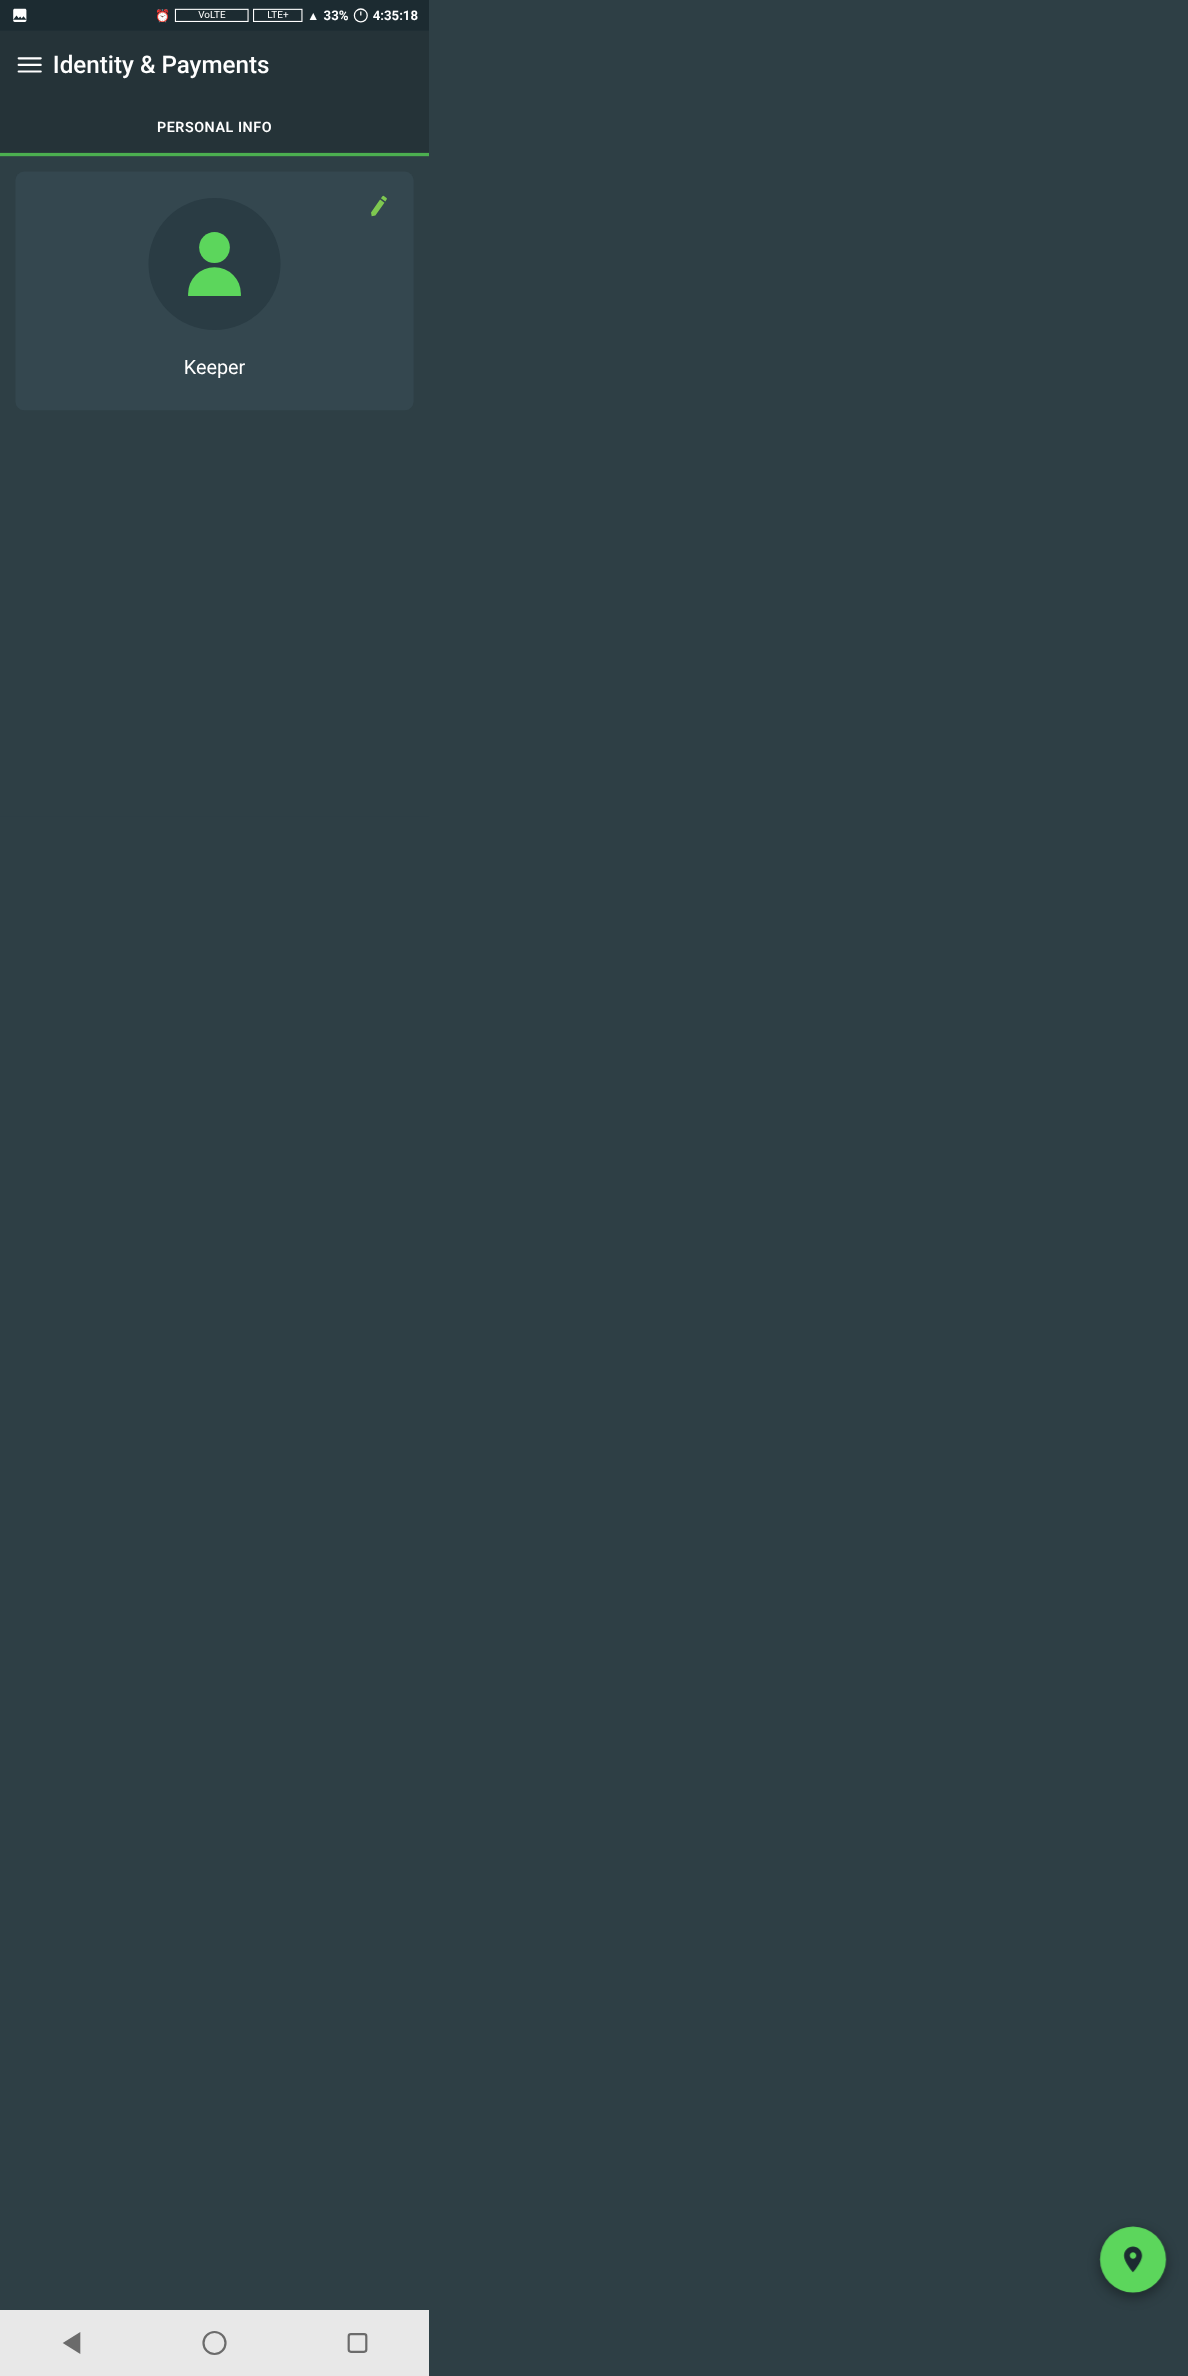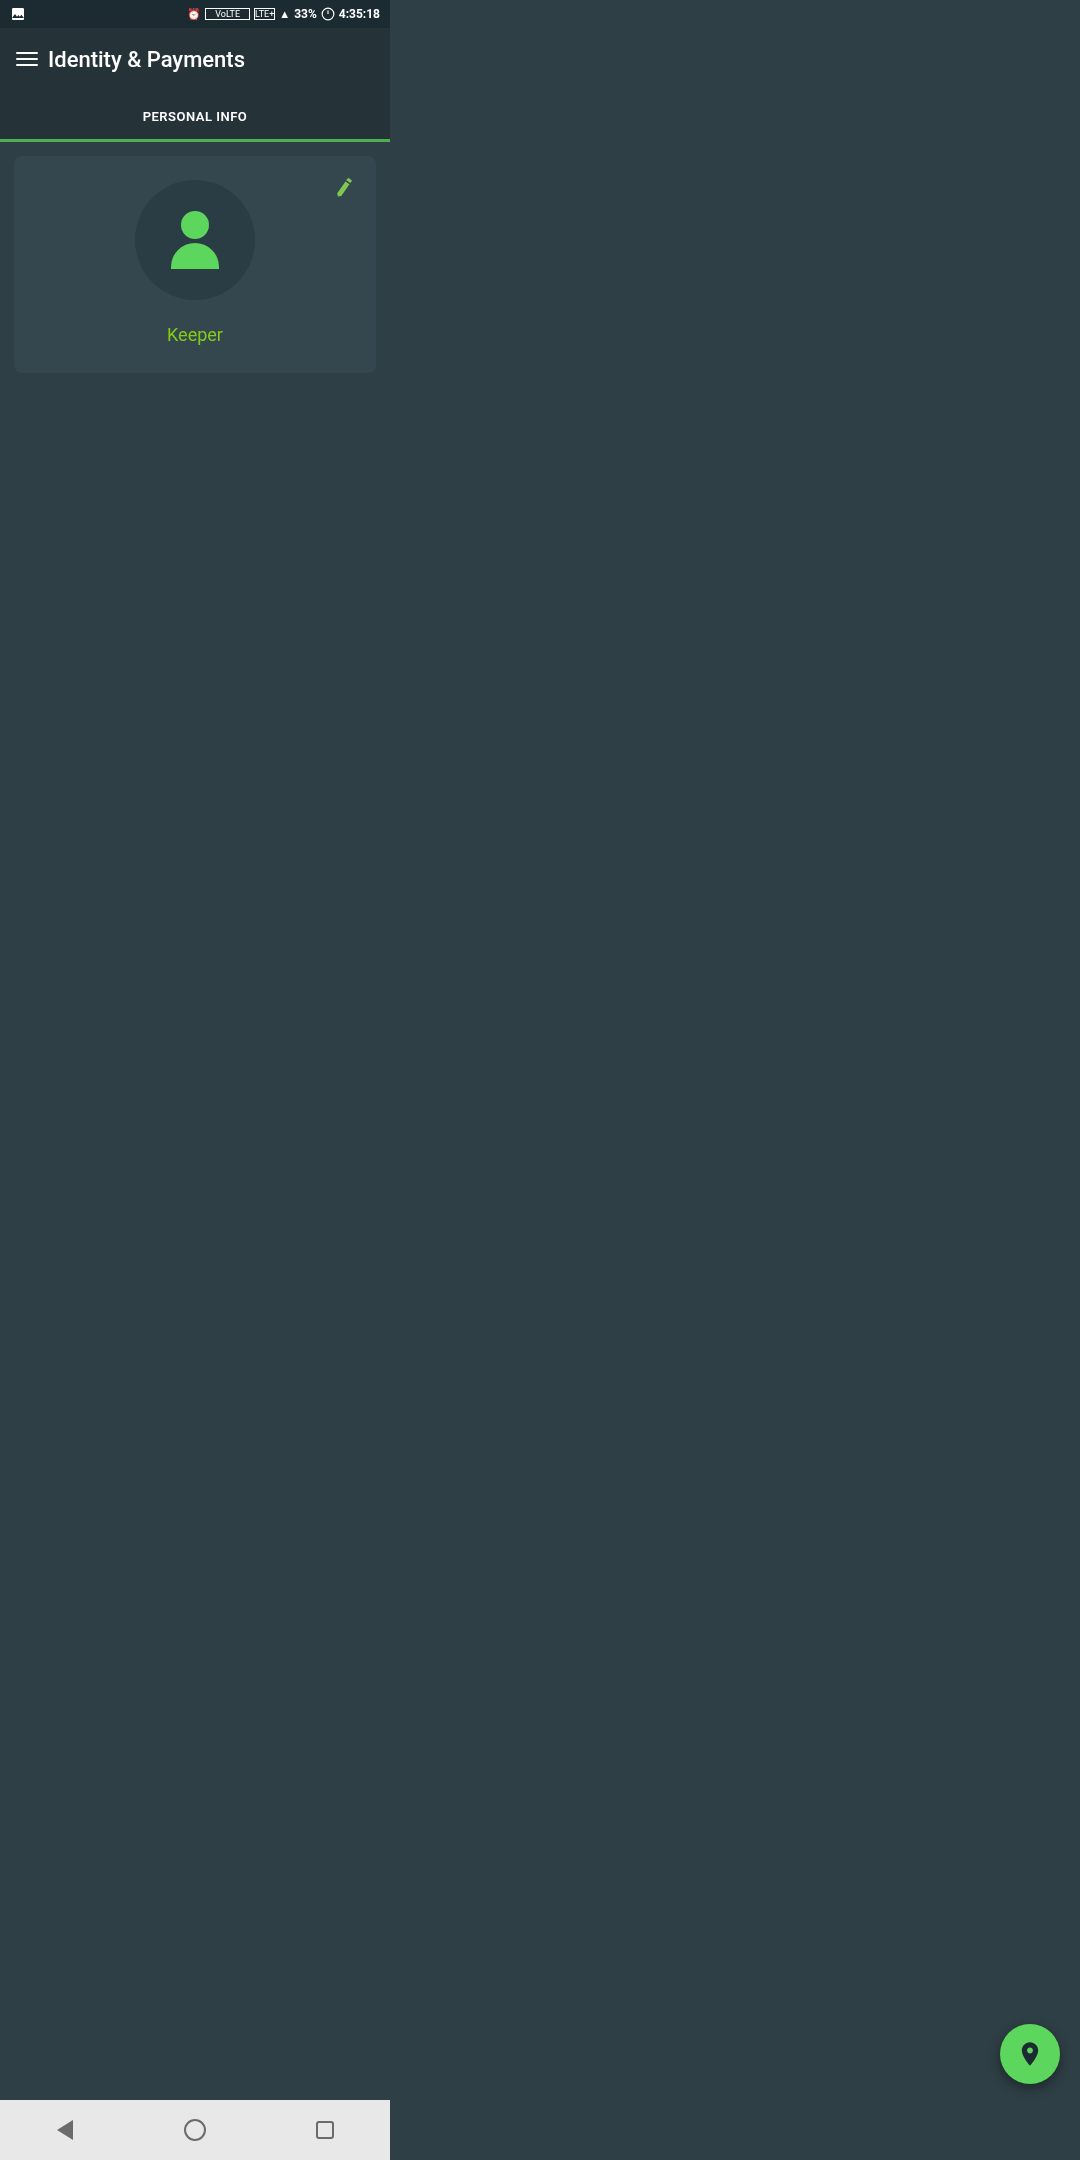--- a/index.html
+++ b/index.html
@@ -179,21 +179,21 @@
     }
 
     .person-body {
       width: 48px;
       height: 26px;
       background-color: #5cd65c;
       border-radius: 24px 24px 0 0;
     }
 
     .username {
-      color: #84cc16;
+      color: #ffffff;
       font-size: 18px;
       font-weight: 400;
     }
 
     
     .fab {
       position: fixed;
       bottom: 76px;
       right: 20px;
       width: 60px;
@@ -262,22 +262,22 @@
 <body>
 
 <div class="status-bar">
   <div class="status-bar-left">
     <svg width="16" height="16" viewBox="0 0 24 24" fill="white">
       <path d="M21 19V5c0-1.1-.9-2-2-2H5c-1.1 0-2 .9-2 2v14c0 1.1.9 2 2 2h14c1.1 0 2-.9 2-2zm-8.5-5.5l2.03 2.71L17 13l4 5H3l4.5-6 3 4z"></path>
     </svg>
   </div>
   <div class="status-bar-right">
     <span>⏰</span>
-    <span style="font-size:9px;border:1px solid white;padding:0 9px;">VoLTE</span>
-    <span style="font-size:9px;border:1px solid white;padding:0 0;">LTE+</span>
+    <span style="font-size:9px;border:1px solid white;padding:0 20px;">VoLTE</span>
+    <span style="font-size:9px;border:1px solid white;padding:0 12px;">LTE+</span>
     <span>▲</span>
     <span class="status-time">33%</span>
     <svg width="14" height="14" viewBox="0 0 24 24">
       <circle cx="12" cy="12" r="10" fill="none" stroke="white" stroke-width="2"></circle>
       <path d="M12 6 L12 12" stroke="white" stroke-width="2"></path>
     </svg>
     <span class="status-time">4:35:18</span>
   </div>
 </div>
 

